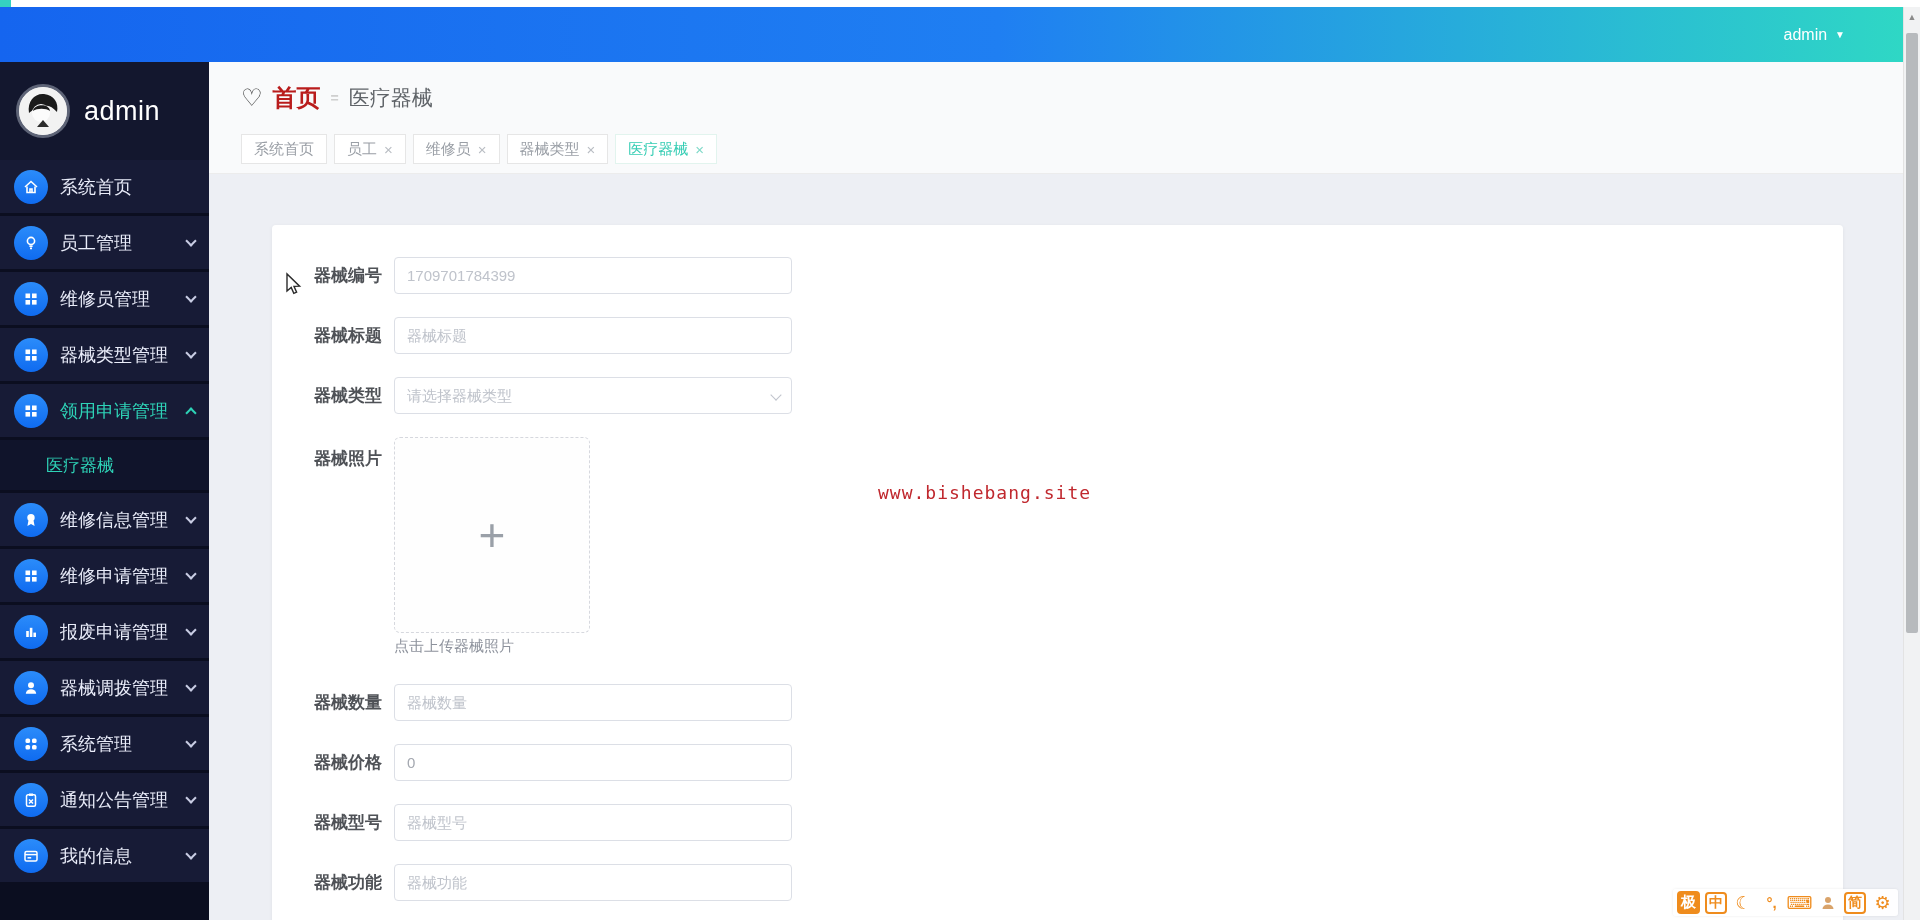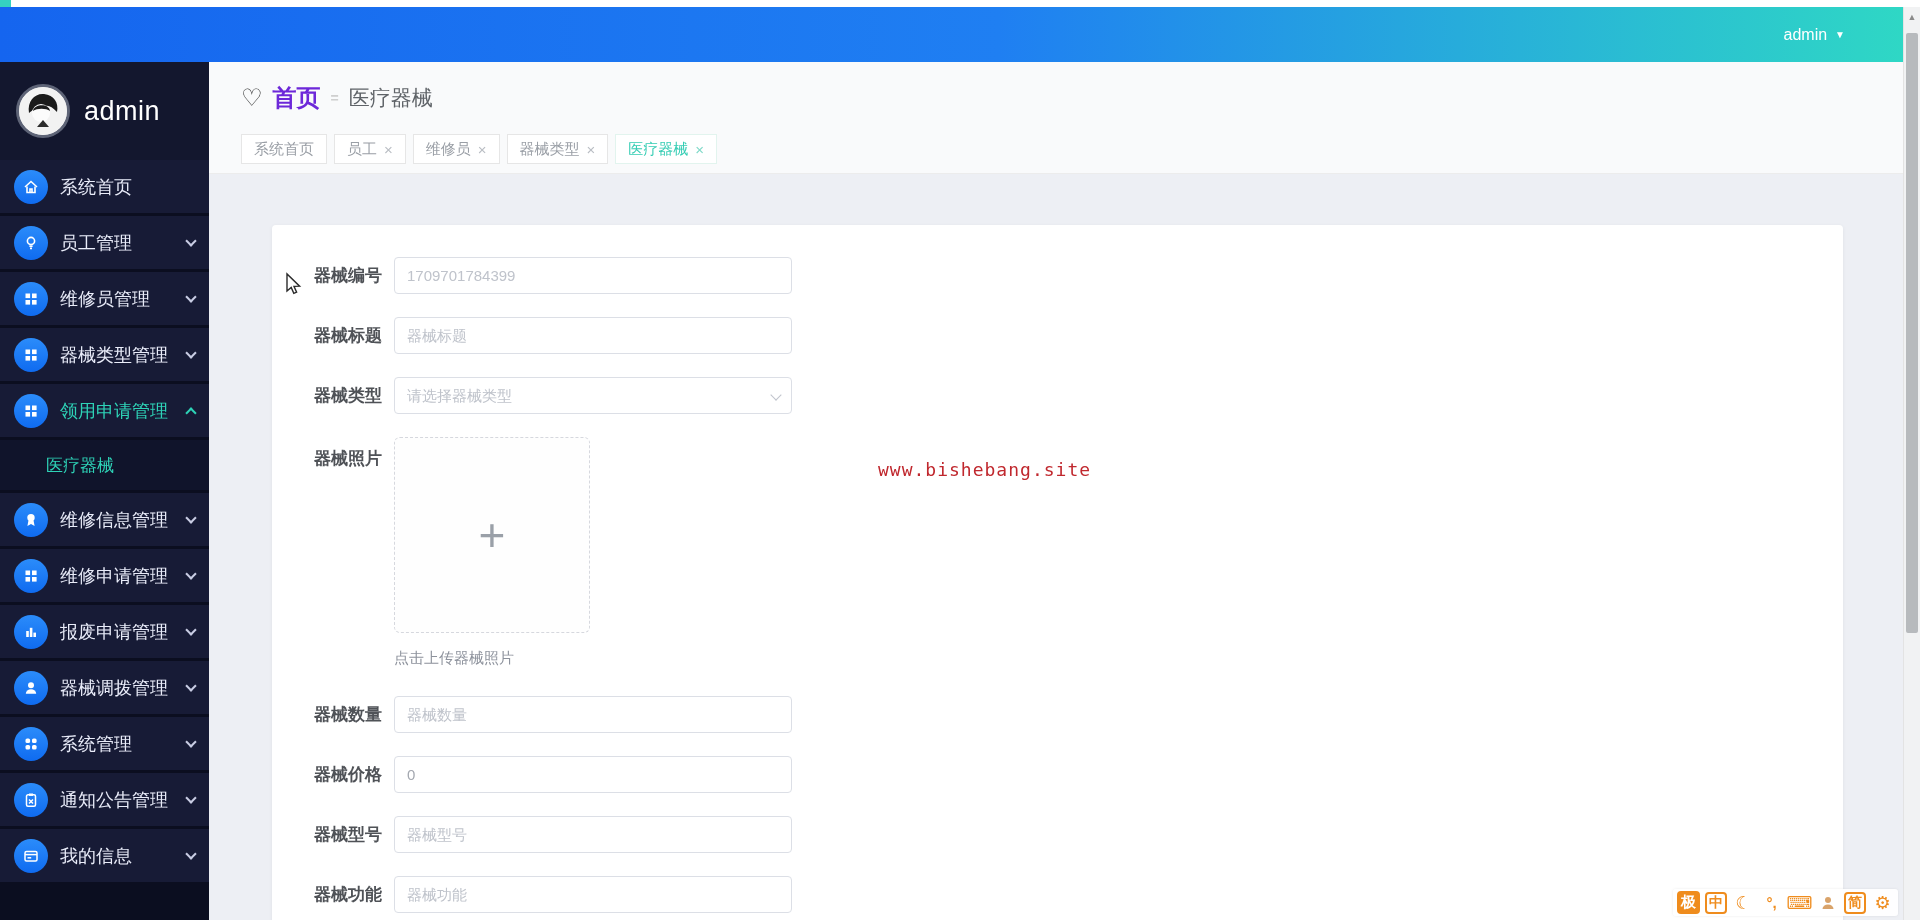--- a/index.html
+++ b/index.html
@@ -43,21 +43,21 @@
   .chev.up { transform:rotate(-135deg); border-color:#2ed3b7; margin-top:4px; }
   .submenu-item {
     height:50px; margin-bottom:3px; background:#10142b; display:flex; align-items:center;
     padding-left:46px; color:#2ed3b7; font-size:17px; cursor:pointer;
   }
   
   .main { position:absolute; left:209px; top:62px; right:17px; bottom:0; background:#edeff4; z-index:2; }
   .page-header { height:112px; background:#f9fafb; border-bottom:1px solid #ececec; }
   .breadcrumb { position:absolute; left:32px; top:20px; display:flex; align-items:center; gap:10px; }
   .bc-heart { font-size:24px; color:#3b3b3b; }
-  .bc-home { font-size:24px; font-weight:bold; color:#6d28d9; }
+  .bc-home { font-size:24px; font-weight:bold; color:#b91c1c; }
   .bc-sep { font-size:14px; color:#cfcfcf; font-weight:bold; }
   .bc-current { font-size:21px; color:#5f6368; }
   .tabs { position:absolute; left:32px; top:72px; display:flex; gap:7px; }
   .tab {
     height:30px; background:#ffffff; border:1px solid #e6e6e6; display:inline-flex; align-items:center;
     padding:0 12px; font-size:15px; color:#9a9fa6; gap:7px; cursor:pointer; white-space:nowrap;
   }
   .tab .tab-close { color:#b9bdc3; font-size:15px; }
   .tab.active { color:#35cdb4; border-color:#e2f4ee; }
   .tab.active .tab-close { color:#7fd9c8; }
@@ -78,24 +78,24 @@
   .text-input.muted { color:#a4a8b0; }
   .select-wrap { position:relative; width:398px; }
   .select-wrap .text-input { width:100%; padding-right:15px; }
   .select-chev { position:absolute; right:12px; top:14px; width:8px; height:8px; border-right:1.5px solid #c0c4cc; border-bottom:1.5px solid #c0c4cc; transform:rotate(45deg); pointer-events:none; }
   .upload-col { display:flex; flex-direction:column; }
   .upload-box {
     width:196px; height:196px; border:1px dashed #d6d8de; border-radius:6px; background:#fefefe;
     display:flex; align-items:center; justify-content:center; cursor:pointer;
   }
   .upload-plus { font-size:46px; color:#9aa0a8; font-weight:100; line-height:1; }
-  .upload-hint { margin-top:16px; font-size:15px; color:#8d929c; }
+  .upload-hint { margin-top:4px; font-size:15px; color:#8d929c; }
   
   .watermark {
-    position:absolute; left:878px; top:459px; z-index:3;
+    position:absolute; left:878px; top:482px; z-index:3;
     font-family:"DejaVu Sans Mono","Liberation Mono",monospace; font-size:18px; letter-spacing:1px; color:#c0282e;
   }
   .cursor-arrow { position:absolute; left:283px; top:272px; z-index:9; }
   .ime-bar {
     position:absolute; right:22px; bottom:4px; z-index:8; display:flex; align-items:center; gap:5px;
     background:rgba(255,255,255,0.92); padding:2px 4px; border-radius:3px; box-shadow:0 0 3px rgba(0,0,0,0.08);
   }
   .ime-icon {
     width:23px; height:23px; display:flex; align-items:center; justify-content:center;
     font-size:15px; color:#ef8c1d; font-weight:bold; border-radius:4px; cursor:pointer;

